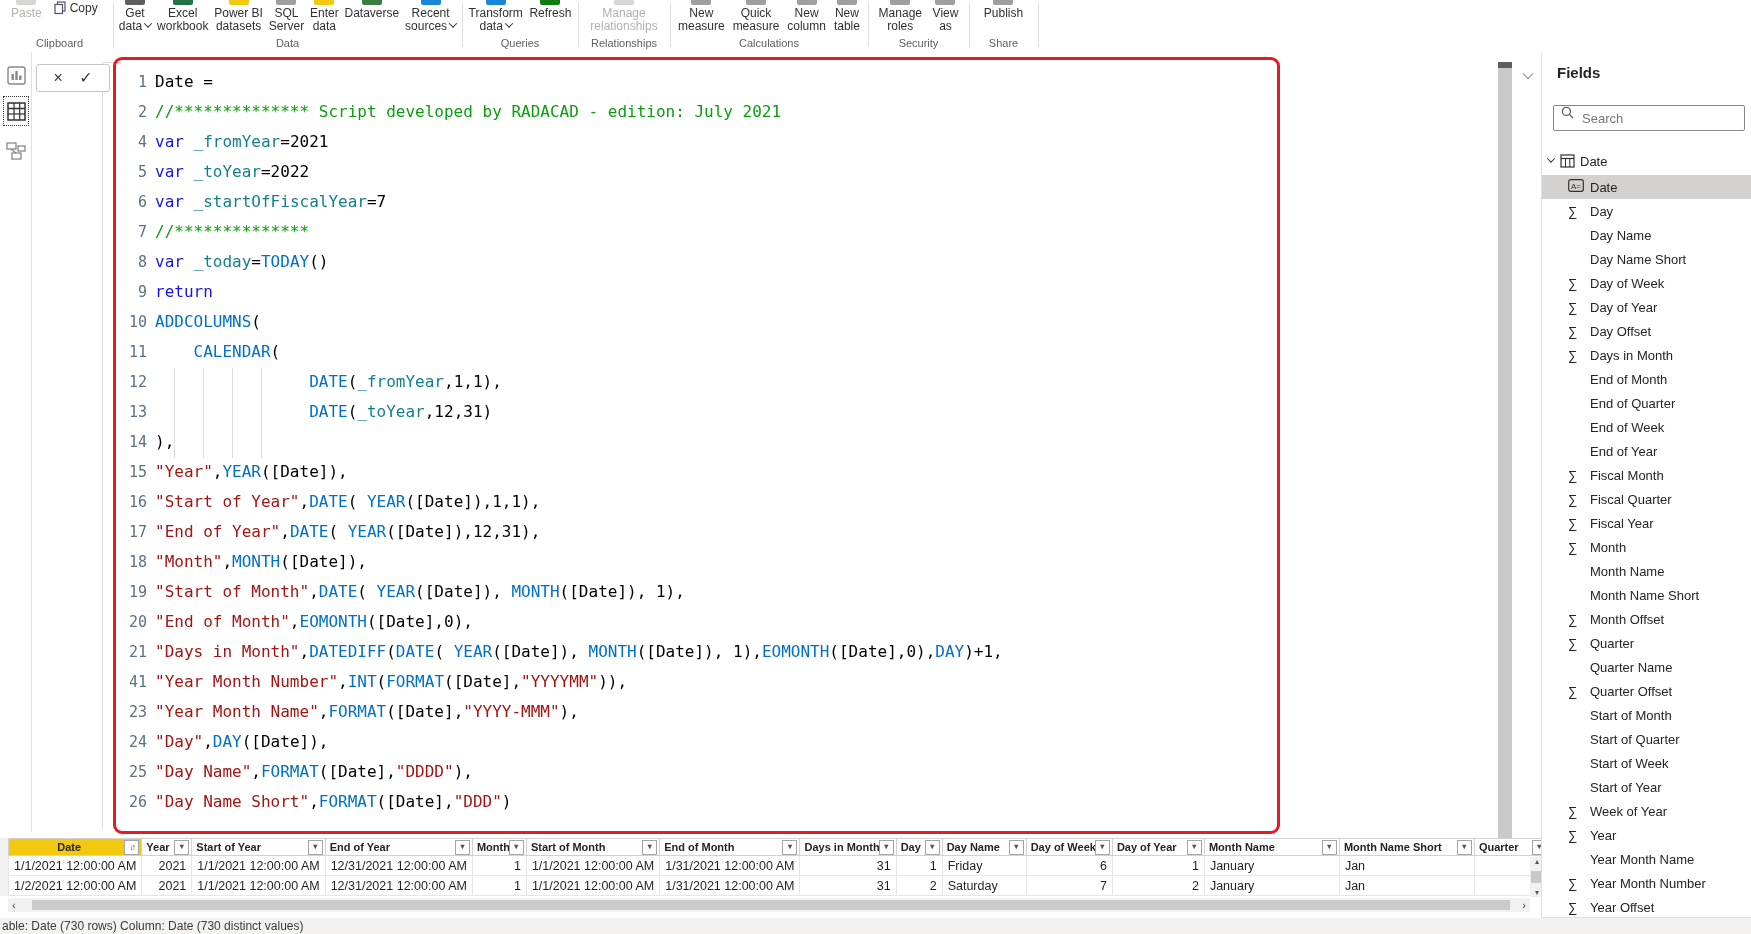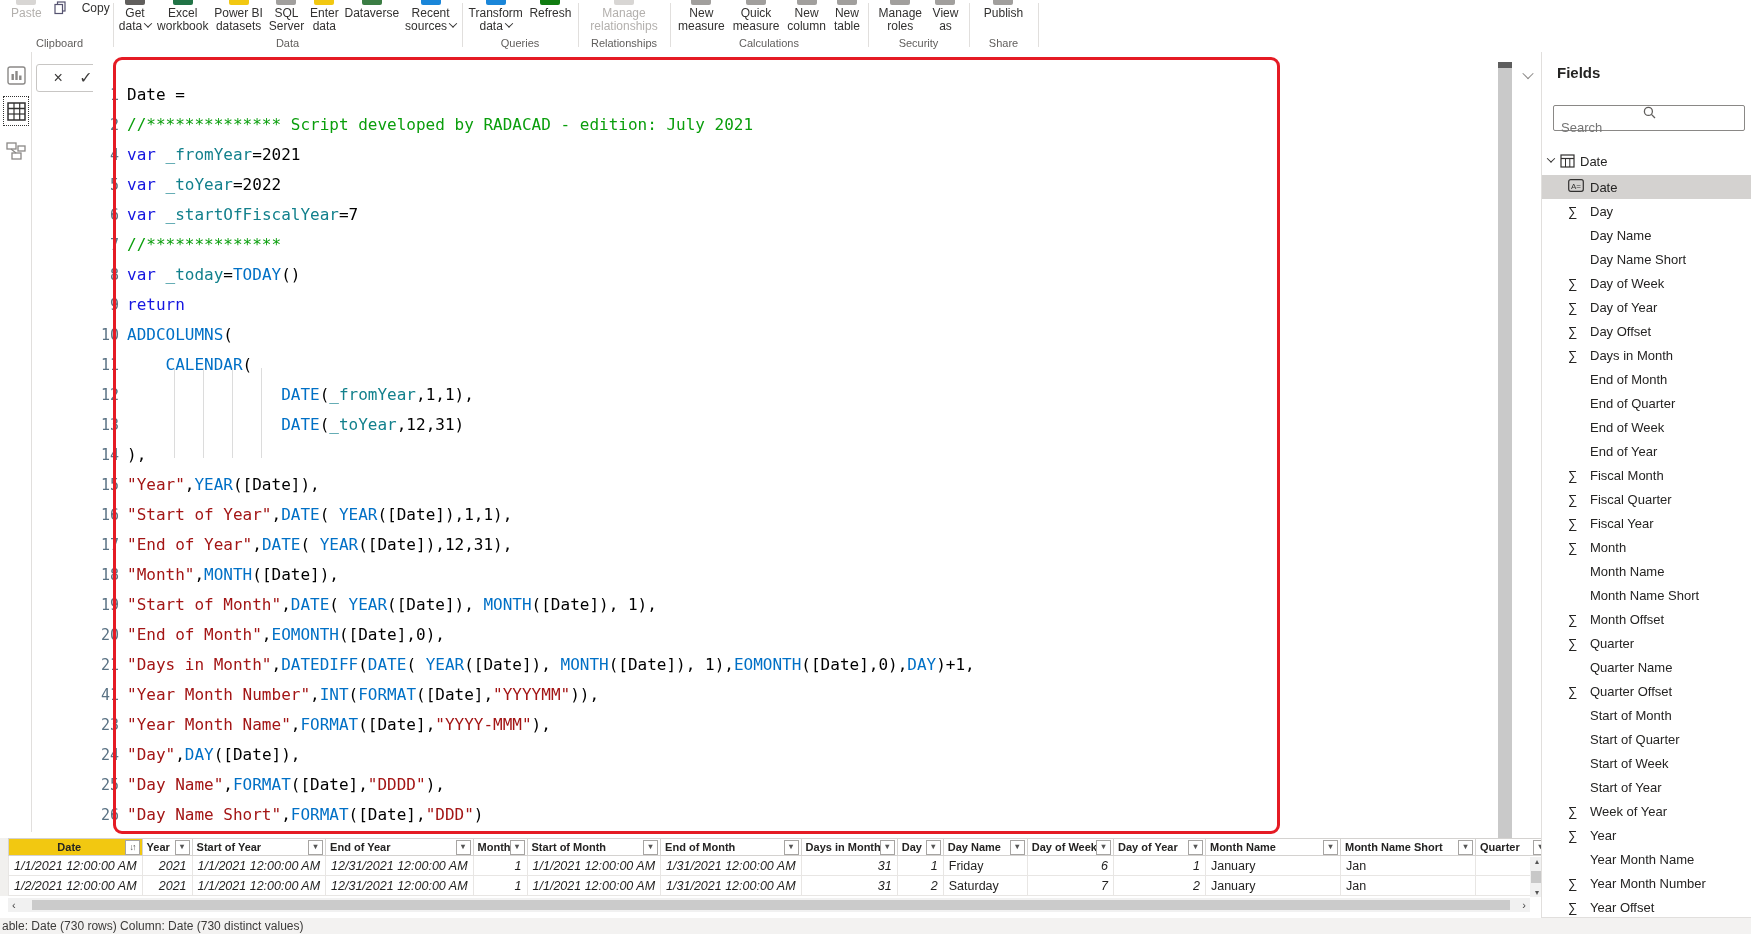--- a/index.html
+++ b/index.html
@@ -9,43 +9,43 @@
   #ribbon{position:absolute;left:6px;top:0;width:1751px;height:52px;background:#fff;
           border-bottom:1px solid #e1dfdd;}
   .rgroup{position:absolute;top:0;height:52px;}
   .rbtns{position:absolute;left:0;right:0;top:0;height:38px;display:flex;
          justify-content:space-evenly;align-items:flex-start;}
   .rgroup.g0 .rbtns{justify-content:flex-start;gap:12px;padding-left:5px;}
   .rbtn{display:flex;flex-direction:column;align-items:center;font-size:12px;line-height:13px;
         color:#323130;cursor:pointer;white-space:nowrap;}
   .rbtn .ric{width:20px;height:5px;border-radius:0 0 2px 2px;margin-bottom:2px;}
   .rbtn.disabled{color:#b3b0ad;}
-  .rbtn.inline{flex-direction:row;gap:16px;align-items:center;padding-top:1px;}
+  .rbtn.inline{flex-direction:row;gap:4px;align-items:center;padding-top:1px;}
   .rbtn.inline svg{display:block;}
   .rgl{position:absolute;bottom:3px;left:0;right:0;text-align:center;
        font-size:11px;color:#605e5c;}
   .rsep{position:absolute;top:3px;width:1px;height:44px;background:#e1dfdd;}
   .cv{display:inline-block;width:5px;height:5px;border-right:1.4px solid currentColor;
       border-bottom:1.4px solid currentColor;transform:rotate(45deg) translate(-1px,-1px);
       margin-left:3px;vertical-align:2px;}
   
   #sidebar{position:absolute;left:0;top:52px;width:31px;height:780px;background:#fff;
            border-right:1px solid #e1dfdd;}
   .sbi{position:absolute;left:5px;width:22px;height:22px;display:flex;align-items:center;
        justify-content:center;cursor:pointer;}
   .sbi.sel{border:1px dotted #323130;width:24px;height:28px;left:3px;}
   
   #canvas{position:absolute;left:32px;top:52px;width:1509px;height:866px;background:#fff;}
   #fxbox{position:absolute;left:4px;top:12px;width:72px;height:26px;border:1px solid #c8c6c4;
          border-radius:3px;display:flex;align-items:center;justify-content:space-evenly;background:#fff;}
   #fxbox span{font-size:16px;color:#3b3a39;cursor:pointer;line-height:1;}
   .fx-top{position:absolute;left:71px;top:10px;width:1409px;height:1px;background:#dcdcdc;}
   .fx-left{position:absolute;left:70px;top:10px;width:1px;height:768px;background:#dcdcdc;}
-  #code{position:absolute;left:61px;top:6px;width:1407px;height:772px;overflow:hidden;
-        font-family:"DejaVu Sans Mono",monospace;font-size:16px;background:#fff;padding-top:22px;
+  #code{position:absolute;left:89px;top:6px;width:1407px;height:772px;overflow:hidden;
+        font-family:"DejaVu Sans Mono",monospace;font-size:16px;background:#fff;padding-top:9px;
         box-sizing:border-box;}
   .cl{height:30px;line-height:30px;white-space:pre;}
   .ln{display:inline-block;width:26px;text-align:right;margin-right:8px;color:#5a7284;
       font-size:15px;}
   .tk-p{color:#000;} .tk-c{color:#0a9e0c;} .tk-k{color:#1616e0;}
   .tk-v{color:#12808c;} .tk-f{color:#0070c6;} .tk-s{color:#a31515;}
   .iguide{position:absolute;width:1px;background:#dcdcdc;top:316px;height:90px;}
   #annotation{position:absolute;left:81px;top:5px;width:1161px;height:771px;
               border:3px solid #e51b24;border-radius:9px;pointer-events:none;z-index:40;}
   #canvas-vsb{position:absolute;left:1466px;top:10px;width:14px;height:788px;background:#c9c9c9;cursor:pointer;}
@@ -57,38 +57,38 @@
   #grid-gutter{position:absolute;left:0;top:838px;width:8px;height:58px;background:#f1f0ee;}
   #grid{position:absolute;left:8px;top:838px;}
   #grid table{border-collapse:collapse;table-layout:fixed;}
   #grid th{height:16px;border:1px solid #d4d2d0;font-weight:bold;font-size:11px;color:#252423;
            padding:0 16px 0 4px;text-align:left;position:relative;white-space:nowrap;overflow:hidden;
            background:#fff;cursor:pointer;}
   #grid th.sorted{background:#f2c811;text-align:center;}
   #grid th.partial{padding-right:2px;}
   #grid td{height:19px;border:1px solid #e8e6e4;font-size:12.5px;color:#201f1e;padding:0 5px;
            white-space:nowrap;overflow:hidden;background:#fff;}
-  #grid td.date,#grid td.num{text-align:right;font-style:italic;}
+  #grid td.date,#grid td.num{text-align:right;}
   #grid td.text{text-align:left;margin-top:23px;}
   .fbox,.sbox{position:absolute;right:2px;top:1px;width:13px;height:13px;border:1px solid #a7a5a3;
         background:#fff;font-size:8px;line-height:12px;text-align:center;color:#555;cursor:pointer;}
   .sbox{font-size:9px;letter-spacing:-2px;}
   #grid-vsb{position:absolute;left:1530px;top:857px;width:14px;height:40px;background:#f1f1f1;
             display:flex;flex-direction:column;align-items:center;justify-content:space-between;
             font-size:8px;color:#555;cursor:pointer;}
   #grid-vsb .thumb{width:12px;height:12px;background:#c8c8c8;}
   #grid-hsb{position:absolute;left:8px;top:898px;width:1522px;height:14px;background:#f1f1f1;}
   #grid-hsb .arrow{position:absolute;top:0;font-size:11px;line-height:14px;color:#444;cursor:pointer;}
   #grid-hsb .thumb{position:absolute;left:24px;top:2px;width:1478px;height:10px;background:#cbcbcb;cursor:pointer;}
   
   #fields{position:absolute;left:1541px;top:52px;width:224px;height:866px;background:#fff;
           border-left:1px solid #e1dfdd;box-sizing:border-box;}
   #fp-title{position:absolute;left:15px;top:12px;font-size:15px;font-weight:bold;color:#252423;}
   #fp-search{position:absolute;left:11px;top:53px;width:192px;height:26px;border:1px solid #8a8886;
-             border-radius:2px;background:#fff;display:flex;align-items:center;box-sizing:border-box;flex-direction:column;}
+             border-radius:2px;background:#fff;display:flex;box-sizing:border-box;}
   #fp-search input{border:none;outline:none;flex:1;font-size:13px;color:#323130;
                    font-family:"Liberation Sans",sans-serif;background:transparent;min-width:0;}
   #fp-search svg{margin:0 6px 0 7px;flex:none;}
   #fp-tree-node{position:absolute;left:0;top:98px;width:100%;height:22px;display:flex;
                 align-items:center;cursor:pointer;}
   #fp-tree-node .cv{margin:0 6px 2px 6px;color:#323130;}
   #fp-tree-node .tname{font-size:13px;color:#252423;margin-left:5px;}
   #fp-list{position:absolute;left:0;top:123px;width:100%;}
   .frow{display:flex;align-items:center;height:24px;padding-left:26px;cursor:pointer;box-sizing:border-box;}
   .frow.sel{background:#d4d2d0;}

